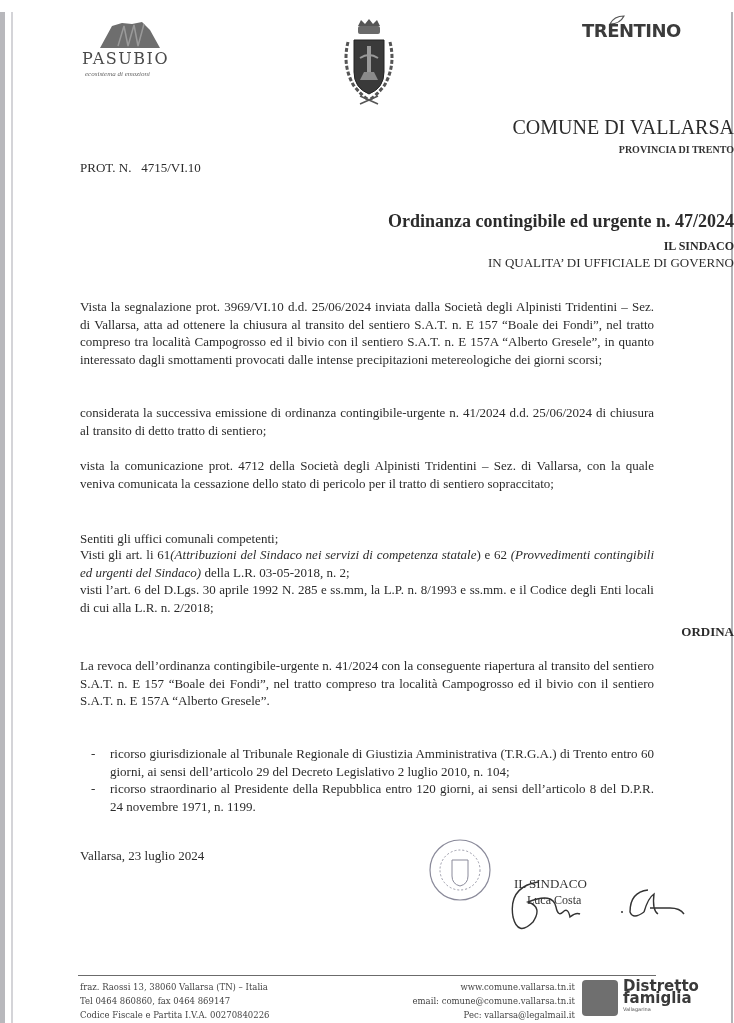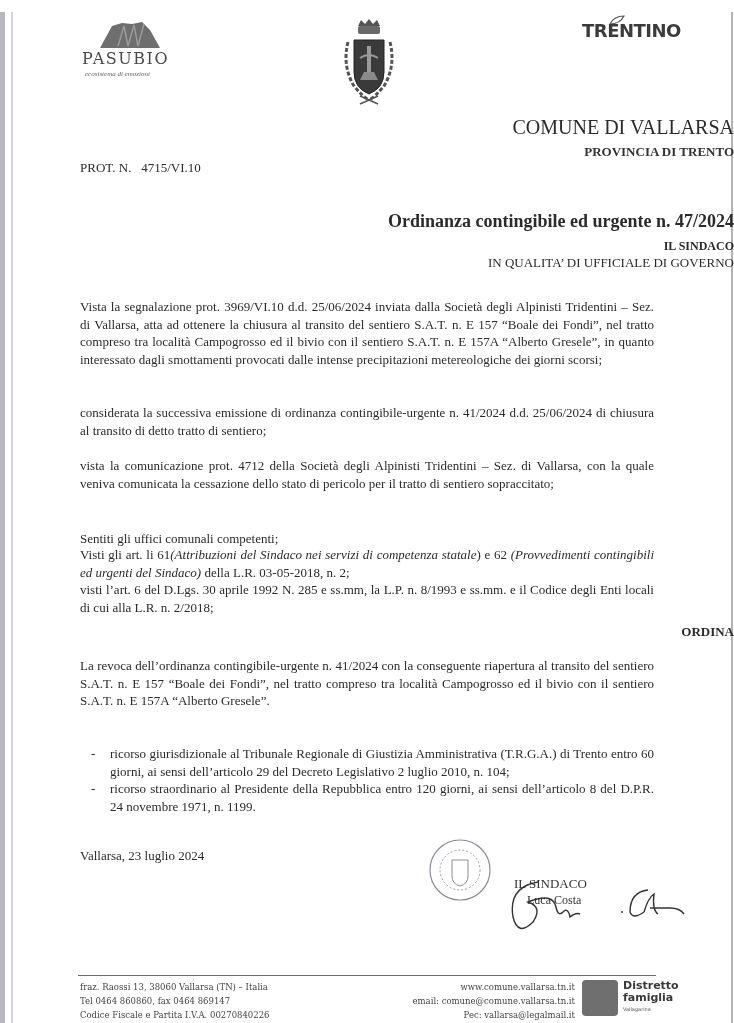--- a/index.html
+++ b/index.html
@@ -17,21 +17,21 @@
   .pasubio-text { position: absolute; left: 8px; top: 29px; font-family: "DejaVu Serif", serif; font-size: 16px; letter-spacing: 1.5px; color: #4a4a4a; }
   .pasubio-sub { position: absolute; left: 11px; top: 50px; font-size: 7px; font-style: italic; color: #666; }
 
   .crest { position: absolute; left: 340px; top: 18px; width: 58px; height: 90px; }
 
   .logo-trentino { position: absolute; left: 582px; top: 20px; font-family: "DejaVu Sans", sans-serif; font-weight: bold; font-size: 18px; color: #3b3b3b; letter-spacing: -0.5px; }
   .trentino-leaf { position: absolute; left: 608px; top: 14px; }
 
   .center { position: absolute; left: 0; width: 734px; text-align: right; }
   .comune { top: 116px; font-size: 20px; font-weight: 500; color: #2b2b2b; }
-  .provincia { top: 144px; font-size: 13px; font-weight: bold; color: #333; }
+  .provincia { top: 144px; font-size: 10px; font-weight: bold; color: #333; }
   .prot { position: absolute; left: 80px; top: 160px; font-size: 13px; color: #2b2b2b; font-family: Liberation Serif, serif; }
   .ord-title { top: 211px; font-size: 18px; font-weight: bold; color: #2b2b2b; }
   .sindaco { top: 239px; font-size: 12px; font-weight: bold; color: #2b2b2b; }
   .qualita { top: 255px; font-size: 13px; color: #2b2b2b; }
 
   .body-text { position: absolute; left: 80px; width: 574px; font-size: 13px; line-height: 17.5px; color: #2b2b2b; text-align: justify; }
   .p1 { top: 298px; }
   .p2 { top: 404px; }
   .p3 { top: 457px; }
   .p4 { top: 482px; margin-top: 48px; }
@@ -45,21 +45,21 @@
 
   .stamp { position: absolute; left: 428px; top: 838px; width: 64px; height: 64px; }
   .sig-title { position: absolute; left: 514px; top: 876px; font-size: 13px; color: #333; }
   .sig-name { position: absolute; left: 527px; top: 893px; font-size: 12px; color: #333; }
   .signature { position: absolute; left: 498px; top: 862px; width: 190px; height: 80px; }
 
   .footer-line { position: absolute; left: 78px; top: 975px; width: 578px; height: 1px; background: #6b6b6b; }
   .footer-left { position: absolute; left: 80px; top: 980px; font-family: "DejaVu Serif", serif; font-size: 8.5px; line-height: 14px; color: #444; }
   .footer-right { position: absolute; left: 400px; width: 175px; top: 980px; font-family: "DejaVu Serif", serif; font-size: 8.5px; line-height: 14px; color: #444; text-align: right; }
   .dist-logo { position: absolute; left: 582px; top: 980px; width: 36px; height: 36px; background: #6f6f6f; border-radius: 4px; }
-  .dist-text { position: absolute; left: 623px; top: 980px; font-family: "DejaVu Sans", sans-serif; font-weight: bold; font-size: 11px; line-height: 12px; color: #3a3a3a; }
+  .dist-text { position: absolute; left: 623px; top: 980px; font-family: "DejaVu Sans", sans-serif; font-weight: bold; font-size: 15px; line-height: 12px; color: #3a3a3a; }
   .dist-sub { position: absolute; left: 623px; top: 1006px; font-family: "DejaVu Sans", sans-serif; font-size: 5px; color: #555; }
   i { font-style: italic; }
 </style>
 </head>
 <body>
 
 <div class="edge-left1"></div>
 <div class="edge-left2"></div>
 <div class="edge-right"></div>
 

